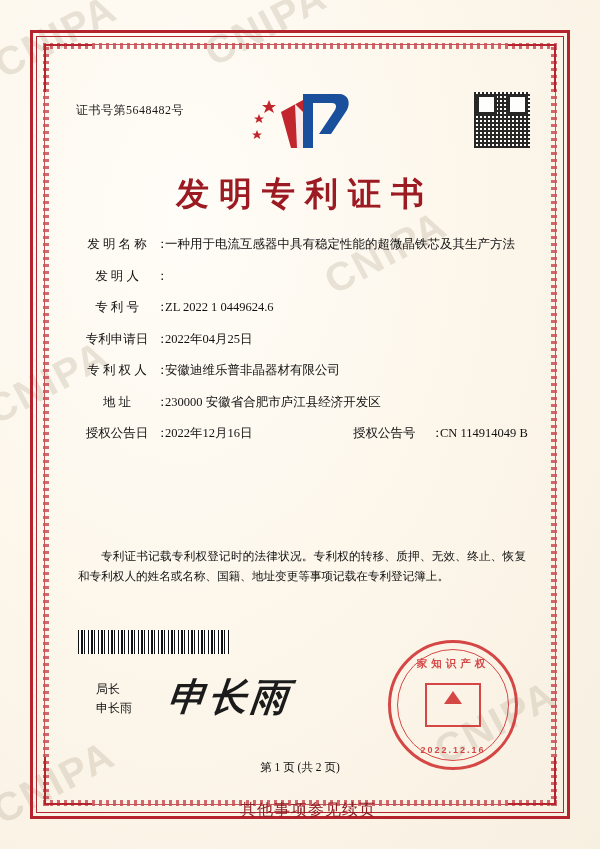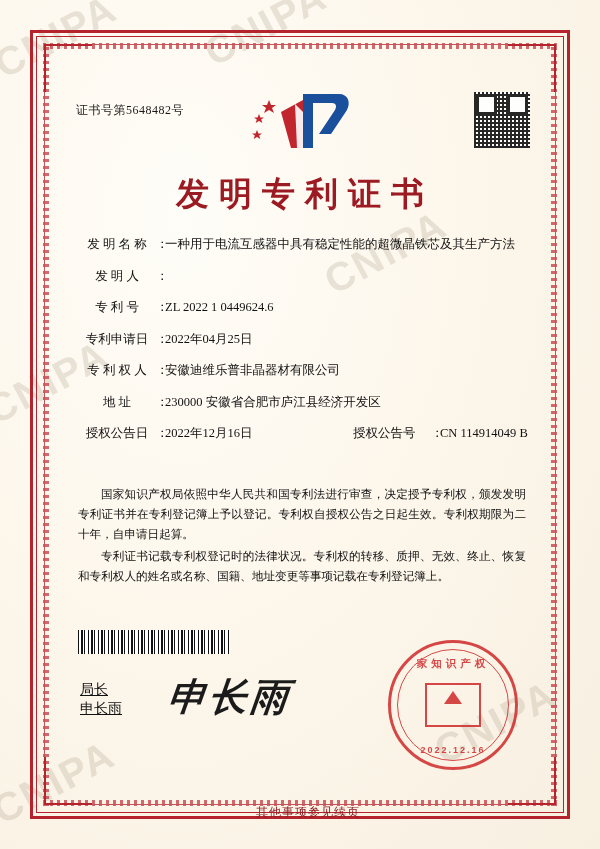--- a/index.html
+++ b/index.html
@@ -186,25 +186,24 @@
     width: 152px; height: 24px;
     background-image: repeating-linear-gradient(90deg,
       #111 0 1px, #fff 1px 3px, #111 3px 5px, #fff 5px 6px,
       #111 6px 7px, #fff 7px 10px);
     background-size: 10px 100%;
   }
 
   
   .sig-label {
     position: absolute;
-    left: 20px; top: 620px;
-    font-size: 14px;
+    left: 36px; top: 620px;
+    font-size: 12px;
     line-height: 19px;
     color: #111;
-    text-decoration: underline;
   }
   .sig-hand {
     position: absolute;
     left: 108px; top: 612px;
     font-size: 38px;
     color: #1b1b1b;
     font-family: "DejaVu Serif", serif;
     font-style: italic;
     font-weight: bold;
     letter-spacing: 3px;
@@ -261,21 +260,21 @@
     position: absolute;
     left: 0; right: 0; top: 700px;
     text-align: center;
     font-size: 11.5px;
     color: #111;
   }
   .footer-note {
     position: absolute;
     left: 0; right: 0; bottom: 28px;
     text-align: center;
-    font-size: 12px;
+    font-size: 16px;
     color: #8e1d24;
     letter-spacing: 1px;
     padding-left: 16px;
   }
 </style>
 </head>
 <body>
 
 <div class="page">
 
@@ -361,36 +360,36 @@
         <span class="label">授权公告日</span>
         <span class="colon">：</span>
         <span class="value">2022年12月16日</span>
         <span class="label2">授权公告号</span>
         <span class="colon">：</span>
         <span class="value">CN 114914049 B</span>
       </div>
 
     </div>
 
-    <div class="para p1">国家知识产权局依照中华人民共和国专利法进行审查，决定授予专利权，颁发发明专利证书并在专利登记簿上予以登记。专利权自授权公告之日起生效。专利权期限为二十年，自申请日起算。</div>
     <div class="para p2">专利证书记载专利权登记时的法律状况。专利权的转移、质押、无效、终止、恢复和专利权人的姓名或名称、国籍、地址变更等事项记载在专利登记簿上。</div>
 
     <div class="barcode"></div>
 
     <div class="sig-label">
       <div>局长</div>
       <div>申长雨</div>
     </div>
     <div class="sig-hand">申长雨</div>
 
     <div class="seal">
       <div class="seal-inner"></div>
       <div class="seal-top-text">家知识产权</div>
       <div class="seal-star"></div>
       <div class="seal-bottom-text">2022.12.16</div>
     </div>
 
+    <div class="page-no">第 1 页 (共 2 页)</div>
 
   </div>
 
   <div class="footer-note">其他事项参见续页</div>
 
 </div>
 
 </body></html>

